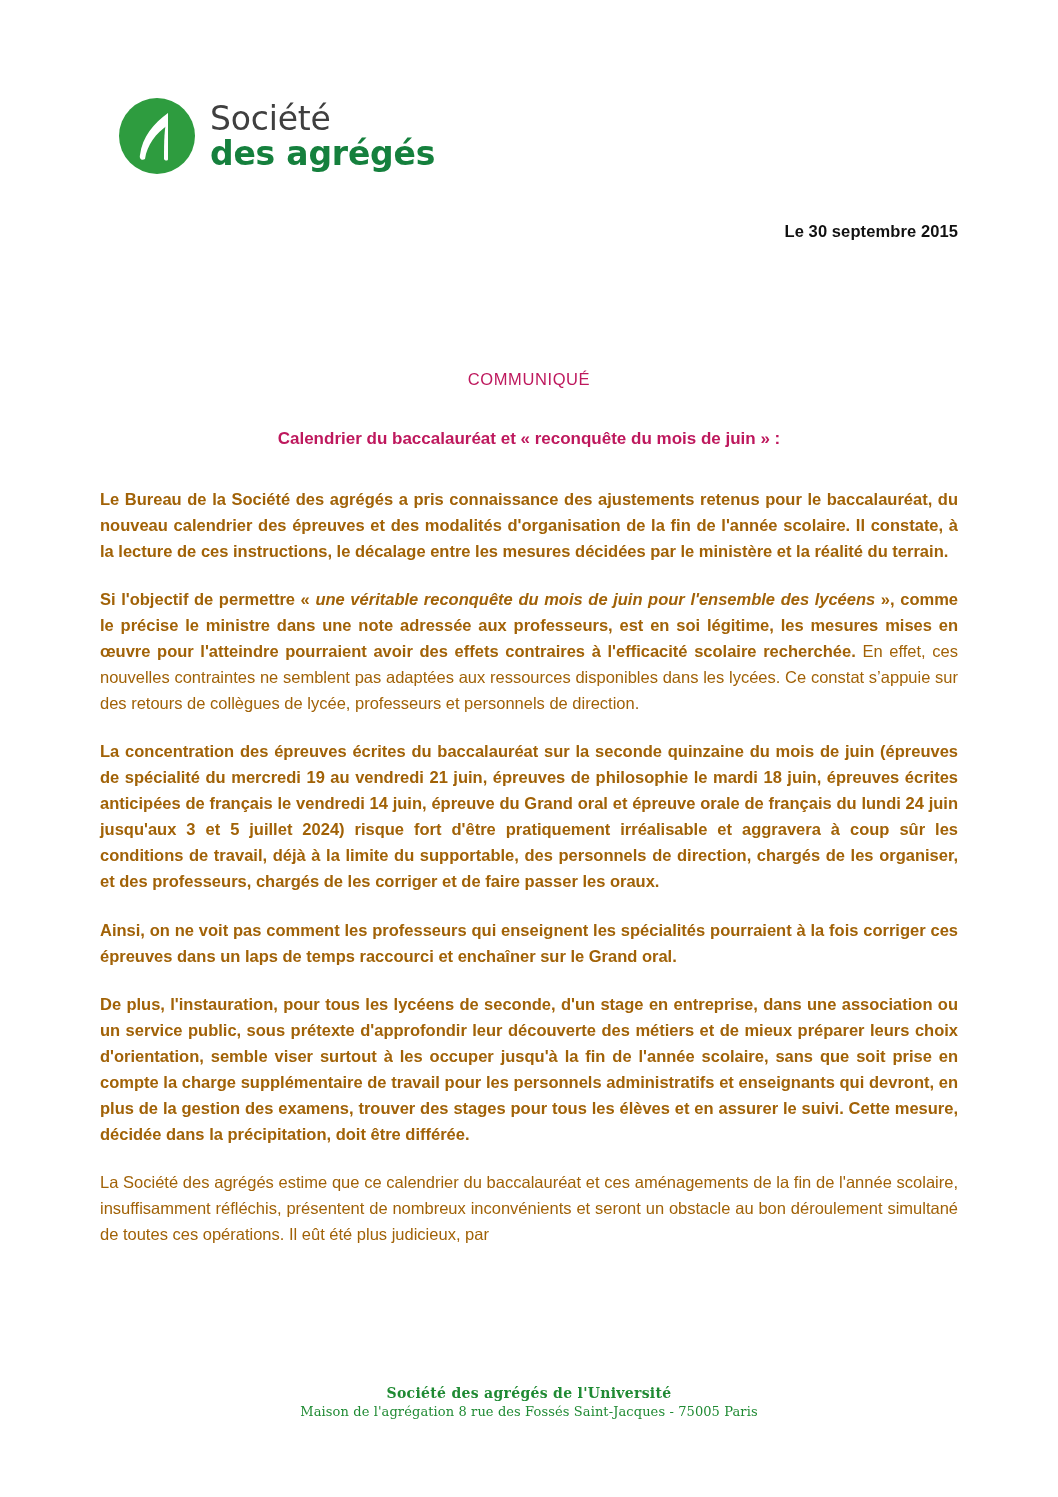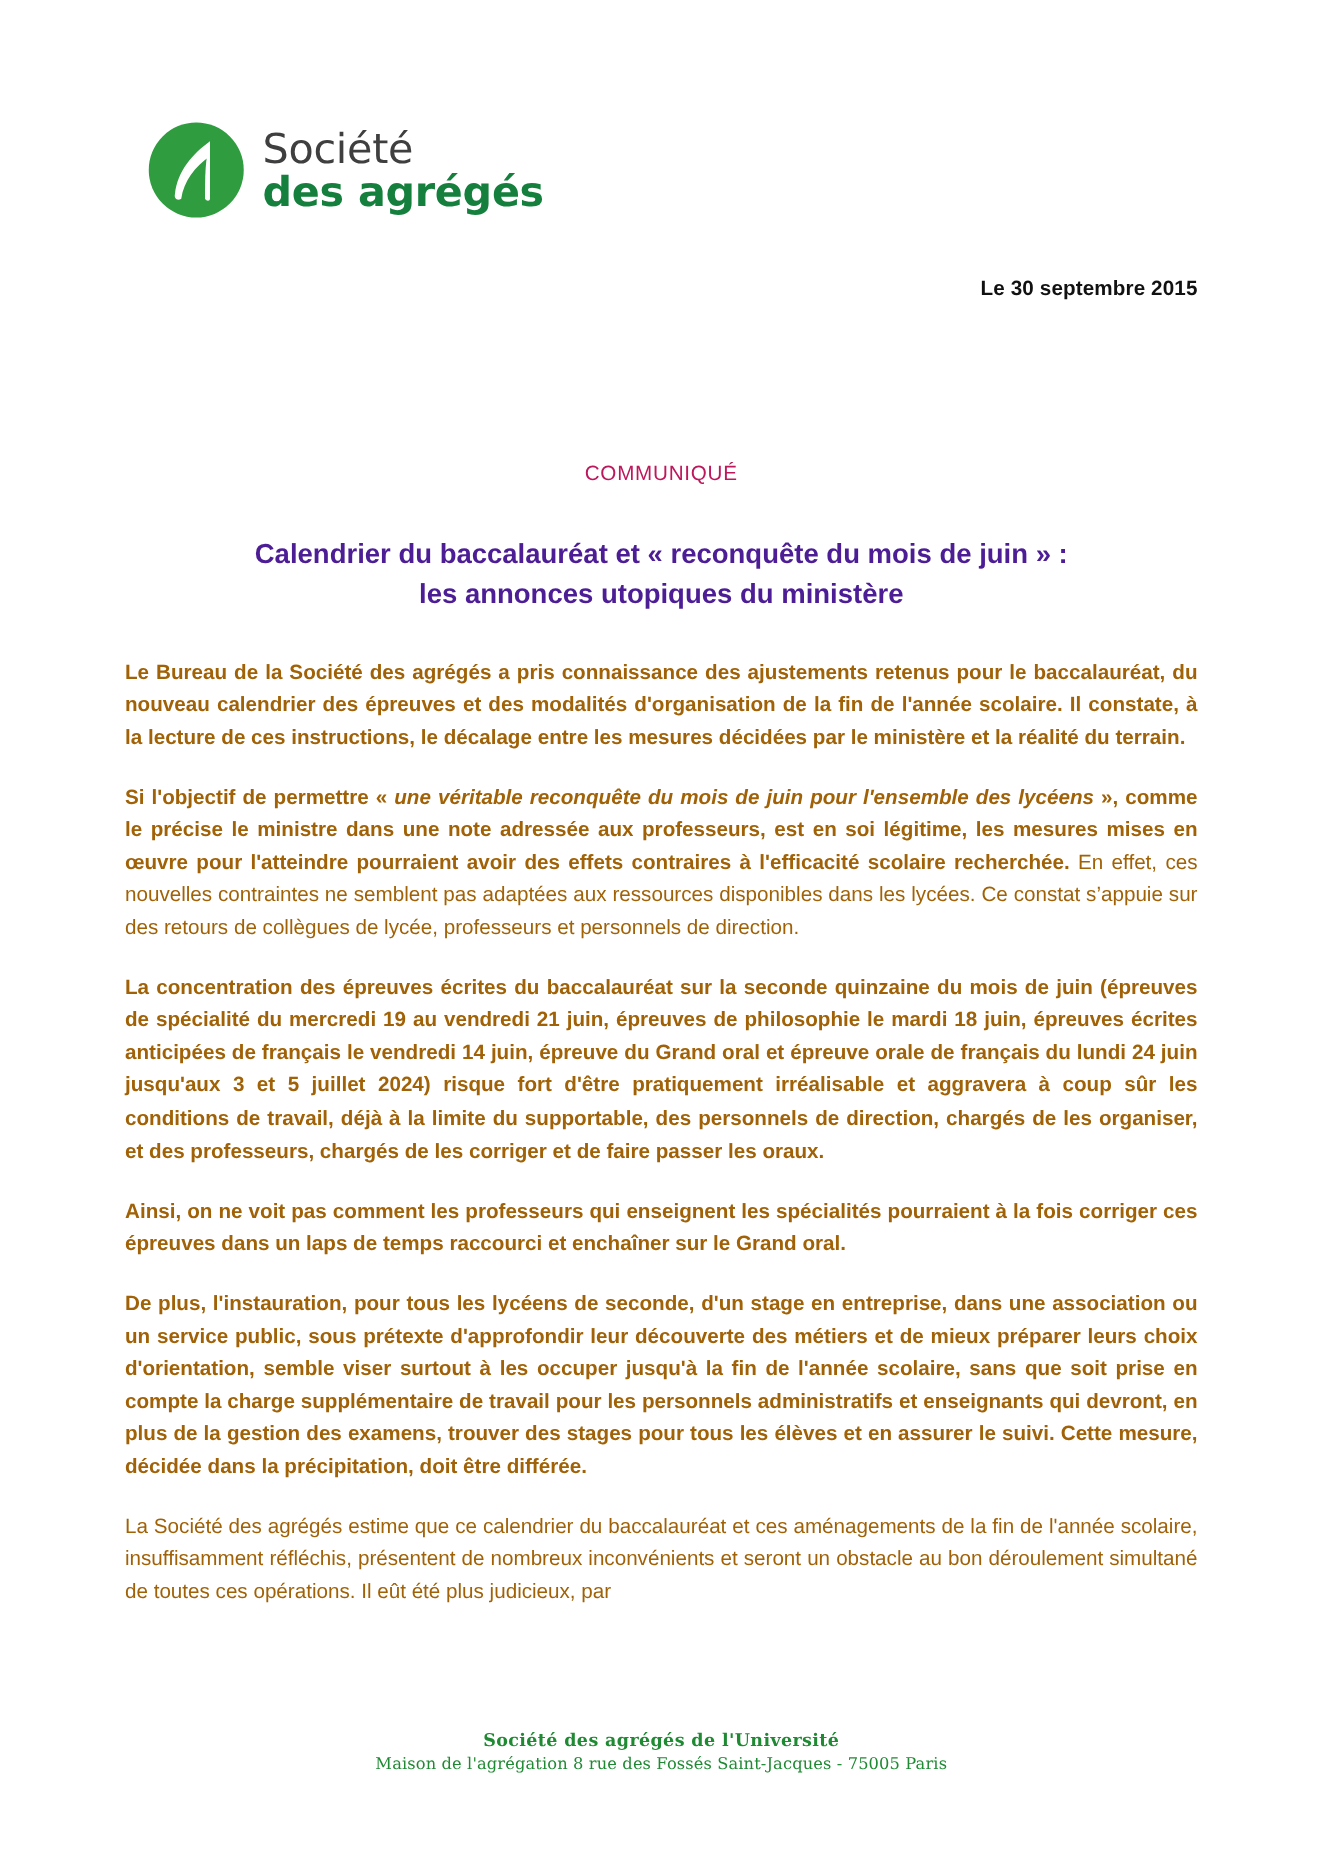--- a/index.html
+++ b/index.html
@@ -75,23 +75,23 @@
   }
   .communique {
     text-align: center;
     font-size: 16.5px;
     letter-spacing: 0.6px;
     color: #be185d;
     margin-bottom: 38px;
   }
   .subject {
     text-align: center;
-    font-size: 22px;
+    font-size: 17px;
     font-weight: bold;
-    color: #4c1d95;
+    color: #be185d;
     line-height: 1.45;
     margin-bottom: 34px;
   }
 
   p.para {
     text-align: justify;
     font-size: 16.5px;
     line-height: 1.58;
     margin: 0 0 22px 0;
     color: #a16207;
@@ -148,21 +148,20 @@
   </div>
 
   <div class="date-line">Le 30 septembre 2015</div>
 
   <div class="doc-body">
 
     <div class="communique">COMMUNIQUÉ</div>
 
     <div class="subject">
       <div>Calendrier du baccalauréat et « reconquête du mois de juin » :</div>
-      <div>les annonces utopiques du ministère</div>
     </div>
 
     <p class="para bold">Le Bureau de la Société des agrégés a pris connaissance des ajustements retenus pour le baccalauréat, du nouveau calendrier des épreuves et des modalités d'organisation de la fin de l'année scolaire. Il constate, à la lecture de ces instructions, le décalage entre les mesures décidées par le ministère et la réalité du terrain.</p>
 
     <p class="para"><span class="bold-inline">Si l'objectif de permettre « </span><span class="bold-inline ital">une véritable reconquête du mois de juin pour l'ensemble des lycéens</span><span class="bold-inline"> », comme le précise le ministre dans une note adressée aux professeurs, est en soi légitime, les mesures mises en œuvre pour l'atteindre pourraient avoir des effets contraires à l'efficacité scolaire recherchée.</span><span> En effet, ces nouvelles contraintes ne semblent pas adaptées aux ressources disponibles dans les lycées. Ce constat s’appuie sur des retours de collègues de lycée, professeurs et personnels de direction.</span></p>
 
     <p class="para bold">La concentration des épreuves écrites du baccalauréat sur la seconde quinzaine du mois de juin (épreuves de spécialité du mercredi 19 au vendredi 21 juin, épreuves de philosophie le mardi 18 juin, épreuves écrites anticipées de français le vendredi 14 juin, épreuve du Grand oral et épreuve orale de français du lundi 24 juin jusqu'aux 3 et 5 juillet 2024) risque fort d'être pratiquement irréalisable et aggravera à coup sûr les conditions de travail, déjà à la limite du supportable, des personnels de direction, chargés de les organiser, et des professeurs, chargés de les corriger et de faire passer les oraux.</p>
 
     <p class="para bold">Ainsi, on ne voit pas comment les professeurs qui enseignent les spécialités pourraient à la fois corriger ces épreuves dans un laps de temps raccourci et enchaîner sur le Grand oral.</p>
 

